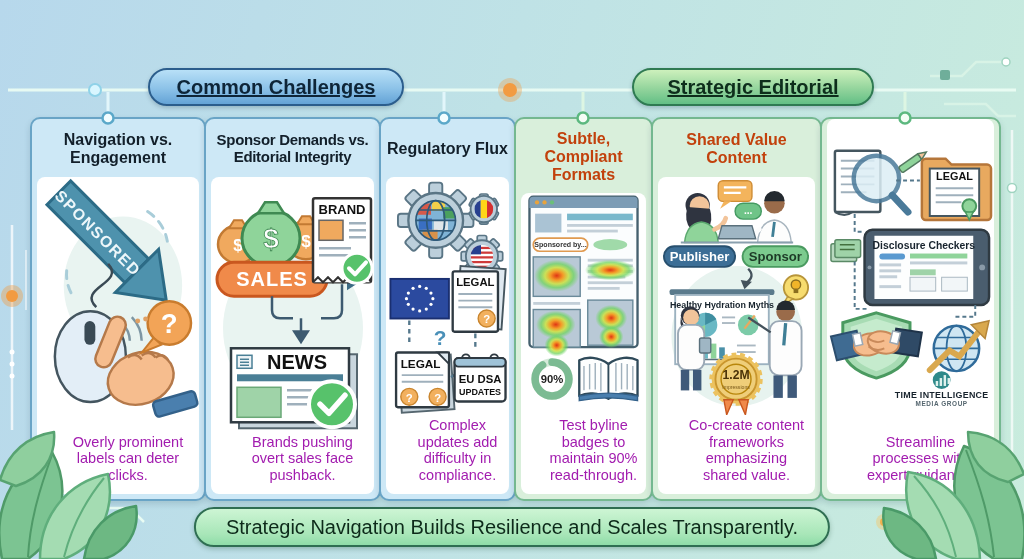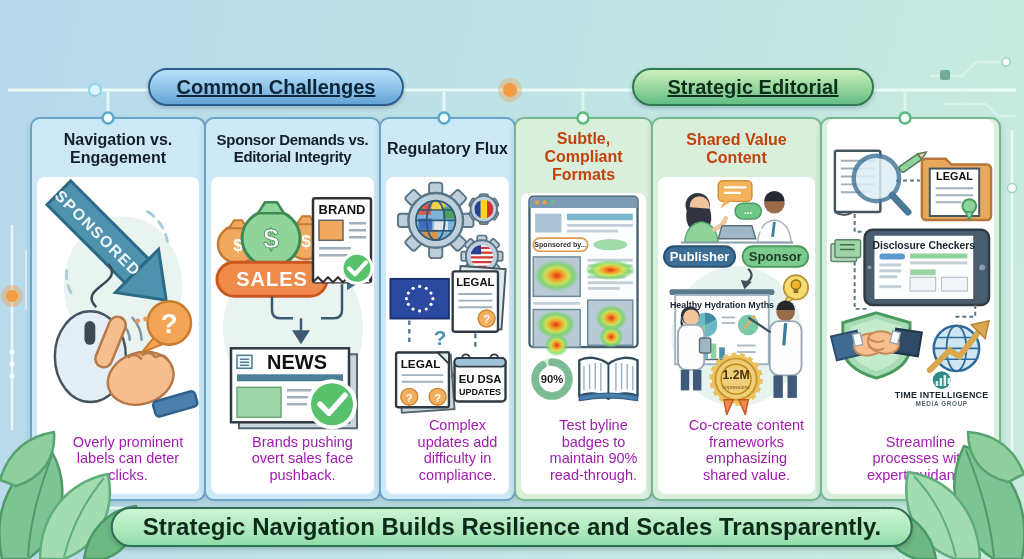--- a/index.html
+++ b/index.html
@@ -32,21 +32,21 @@
   #card4 h3{min-height:62px;}
   .panel{flex:1;margin:0 5px 5px;background:#fff;border-radius:8px;
     display:flex;flex-direction:column;min-height:0;overflow:hidden;}
   .art{flex:1;min-height:0;}
   .art svg{width:100%;height:100%;display:block;}
   .caption{padding:2px 5px 10px;text-align:center;font-size:14.5px;line-height:1.16;color:#a21caf;margin-left:20px;}
   
   #banner{position:absolute;top:507px;left:50%;transform:translateX(-50%);
     height:36px;line-height:36px;padding:0 30px;border-radius:22px;z-index:5;
     background:linear-gradient(180deg,#cdf5d4 0%,#a8e6b8 70%,#8fdca8 100%);
-    border:2px solid #2f6e52;font-size:24px;font-weight:bold;color:#0d2a1a;
+    border:2px solid #2f6e52;font-size:20px;font-weight:normal;color:#0d2a1a;
     white-space:nowrap;box-shadow:0 2px 5px rgba(30,80,50,.3);}
   svg text{font-family:"Liberation Sans",sans-serif;}
 </style>
 </head>
 <body>
 
 <div id="canvas">
 
   <svg class="decor z1" viewBox="0 0 1024 559">
     <line x1="8" y1="90" x2="1016" y2="90" stroke="#eafcf4" stroke-width="3" opacity="0.95"></line>

